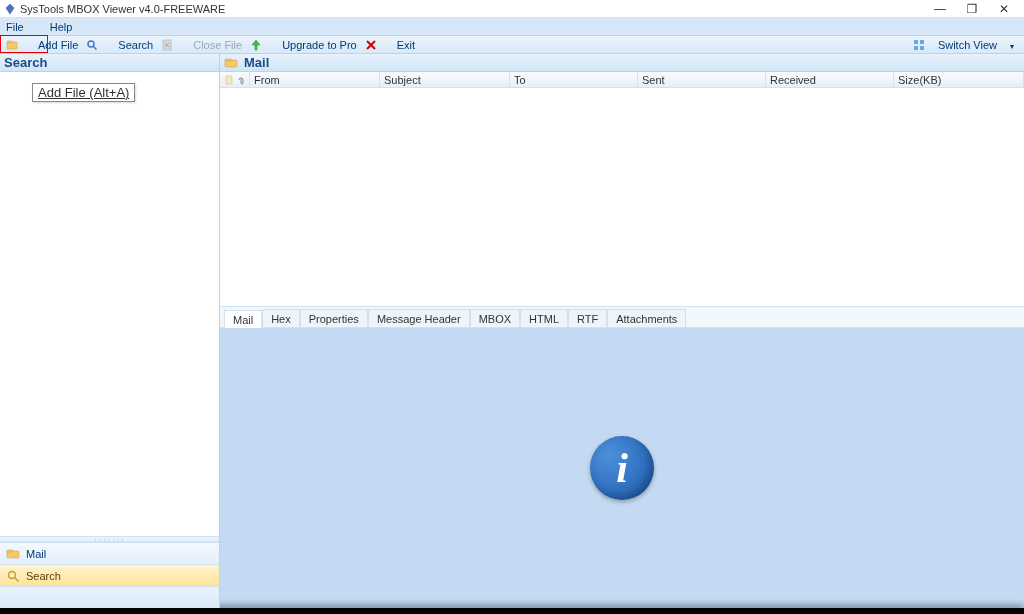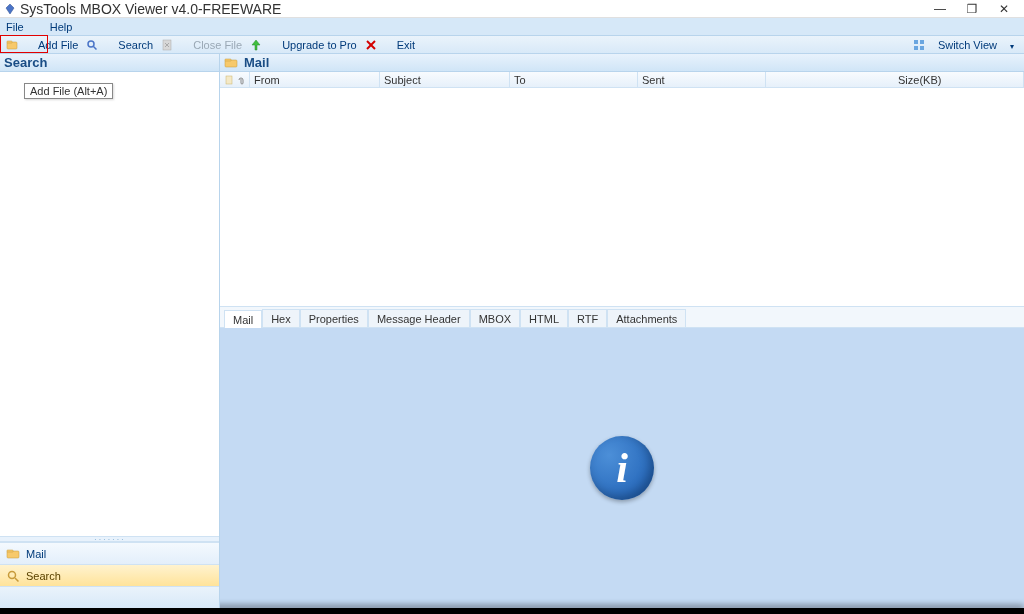--- a/index.html
+++ b/index.html
@@ -16,21 +16,21 @@
   
   .titlebar {
     height: 18px;
     background: #fff;
     display: flex;
     align-items: center;
     padding: 0 4px;
     border-bottom: 1px solid #e0e0e0;
   }
   .titlebar .app-icon { width: 12px; height: 12px; margin-right: 4px; display:inline-flex; align-items:center; justify-content:center; }
-  .titlebar .title { flex: 1; font-size: 14px; color: #333; }
+  .titlebar .title { flex: 1; font-size: 11px; color: #333; }
   .win-controls { display: flex; gap: 12px; padding-right: 6px; }
   .win-controls span { width: 20px; text-align:center; font-size: 12px; color:#333; cursor: default; }
   
   .menubar {
     height: 18px;
     background: #d6e8f8;
     display: flex;
     align-items: center;
     padding-left: 6px;
     gap: 26px;
@@ -99,27 +99,28 @@
     font-weight: bold;
     font-size: 13px;
     padding-left: 4px;
     display: flex;
     align-items: center;
     border-bottom: 1px solid #b8d4ec;
   }
   .left-tree { flex: 1; background:#fff; position: relative; }
   .tooltip {
     position: absolute;
-    left: 24px; top: 11px;
+    left: 32px; top: 11px;
     background: #fff;
     border: 1px solid #888;
     padding: 1px 5px;
-    font-size: 11px;
+    font-size: 13px;
     color: #333;
     box-shadow: 1px 1px 2px rgba(0,0,0,0.15);
+    text-decoration: underline;
   }
   .left-splitter {
     height: 6px;
     background: #e8f2fc;
     border-top: 1px solid #cfe2f3;
     border-bottom: 1px solid #cfe2f3;
     text-align:center;
     font-size: 4px;
     color:#8bb3d6;
     letter-spacing:1px;
@@ -161,21 +162,21 @@
     color: #1a4d85;
     font-weight: bold;
     font-size: 13px;
   }
   .right-header .ico { width:14px; height:14px; }
   .grid-head {
     height: 16px;
     background: linear-gradient(#f8fbfe,#e6f0fa);
     border-bottom: 1px solid #cfe2f3;
     display: flex;
-    align-items: flex-start;
+    align-items: flex-end;
     font-size: 11px;
     color: #333;
   }
   .grid-head .col {
     border-right: 1px solid #cfe2f3;
     padding-left: 4px;
     height: 100%;
     display:flex;
     align-items:center;
   }

